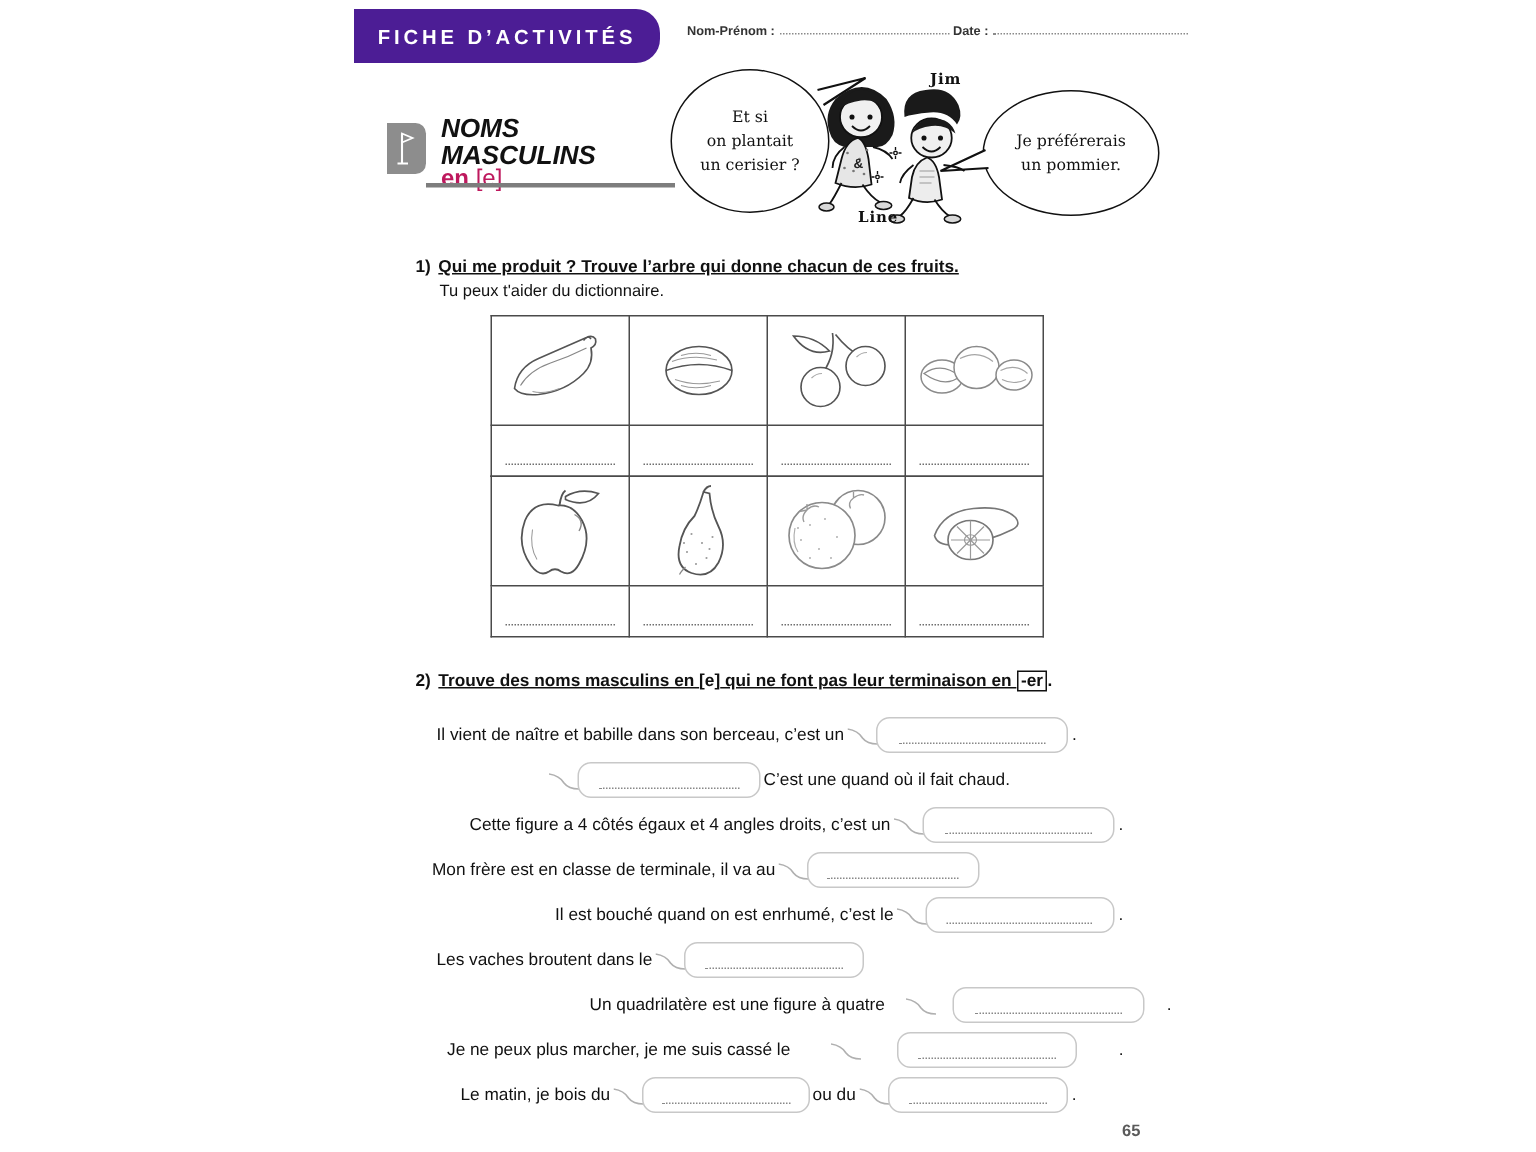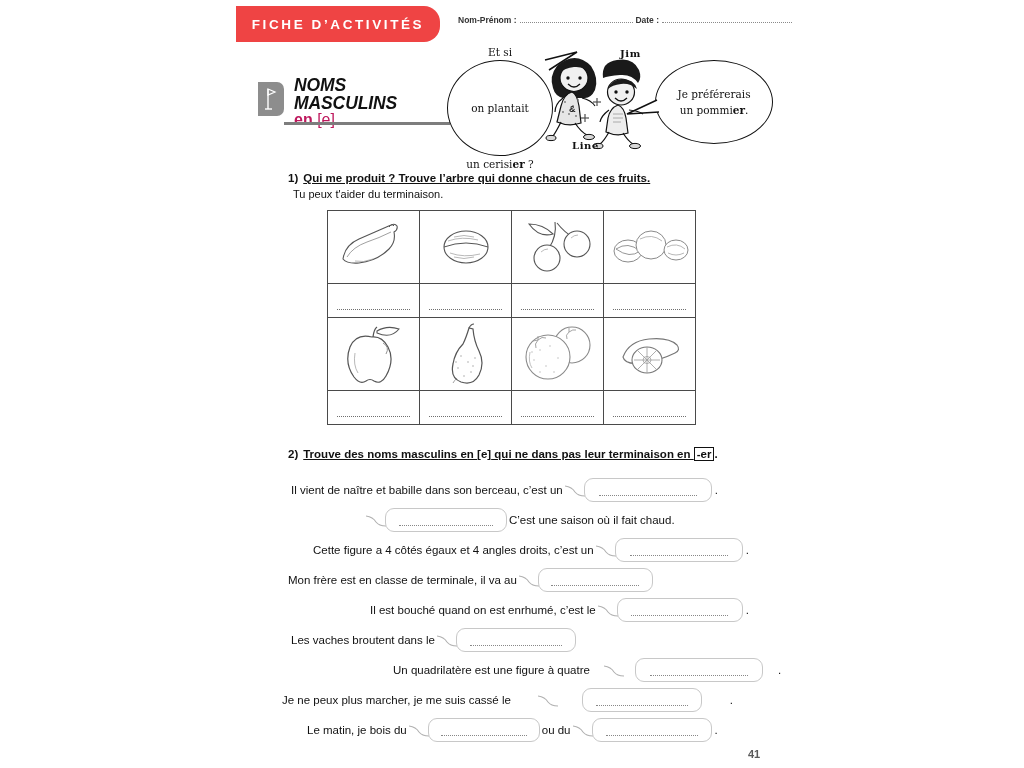--- a/index.html
+++ b/index.html
@@ -23,21 +23,21 @@
     top: 6px;
     width: 560px;
     height: 36px;
   }
   #fiche-tab {
     position: absolute;
     left: 0;
     top: 0;
     width: 204px;
     height: 36px;
-    background: #ef4444;
+    background: #4c1d95;
     border-radius: 0 16px 16px 0;
     color: #ffffff;
     font-size: 13.5px;
     font-weight: bold;
     letter-spacing: 2.6px;
     display: flex;
     align-items: center;
     justify-content: center;
   }
   #name-date-line {
@@ -122,28 +122,28 @@
     flex-direction: column;
     align-items: center;
     justify-content: center;
     text-align: center;
     font-family: "DejaVu Serif", serif;
     font-size: 10.5px;
     line-height: 1.55;
     color: #111;
   }
   #bubble-line {
-    left: 2px; top: 16px;
-    width: 104px; height: 94px; gap: 40px;
+    left: 2px; top: 2px;
+    width: 104px; height: 94px;
   }
   #bubble-jim {
     left: 210px; top: 16px;
     width: 116px; height: 82px;
   }
-  .bubble .em { font-weight: bold; }
+  .bubble .em { font-weight: normal; }
   .name-tag {
     position: absolute;
     font-family: "DejaVu Serif", serif;
     font-size: 10px;
     font-weight: bold;
     letter-spacing: 0.6px;
     color: #111;
   }
   #amp {
     position: absolute;
@@ -153,21 +153,20 @@
     color: #222;
   }
 
   
   .ex-head {
     position: absolute;
     font-size: 11.5px;
     font-weight: bold;
     color: #111;
     white-space: nowrap;
-    margin-left: 11px;
   }
   .ex-head .num { margin-right: 5px; }
   .ex-head .u { text-decoration: underline; }
   .ex-sub {
     position: absolute;
     font-size: 11px;
     color: #111;
     white-space: nowrap;
   }
   .boxed-er {
@@ -358,21 +357,21 @@
   </svg>
 
   <div class="name-tag" id="tag-line" style="left:103px; top:96px;margin-left:24px;">Line</div>
   <div class="name-tag" id="tag-jim" style="left:175px; top:4px;">Jim</div>
   <div id="amp">&amp;</div>
 </div>
 
 <div class="ex-head" style="left:277px; top:172px;">
   <span class="num">1)</span><span class="u">Qui me produit ? Trouve l’arbre qui donne chacun de ces fruits.</span>
 </div>
-<div class="ex-sub" style="left:293px; top:188px;">Tu peux t'aider du terminaison.</div>
+<div class="ex-sub" style="left:293px; top:188px;">Tu peux t'aider du dictionnaire.</div>
 
 <table class="fruit-table" style="top:210px;">
   <tbody>
       <tr>
     <td class="pic">
       <svg class="fruit-svg" width="78" height="56" viewBox="0 0 78 56" aria-hidden="true">
         <path d="M8 40 q2 -14 16 -20 q16 -7 32 -14 q4 -2 6 1 q1 4 -3 6 q2 10 -5 17 q-12 12 -30 14 q-12 1 -16 -4 Z" fill="#fff" stroke="#555" stroke-width="1.1"></path>
         <path d="M12 38 q6 -10 20 -15 q12 -4 24 -10" stroke="#888" stroke-width="0.8" fill="none"></path>
         <path d="M54 8 q3 -4 5 -1" stroke="#555" stroke-width="1" fill="none"></path>
         <path d="M20 42 q8 2 18 -2" stroke="#999" stroke-width="0.7" fill="none"></path>
@@ -495,42 +494,42 @@
           <div class="ansline"></div>
         </td>
     <td class="ans">
           <div class="ansline"></div>
         </td>
   </tr>
 </tbody>
   </table>
 
 <div class="ex-head" style="left:277px; top:447px;">
-  <span class="num">2)</span><span class="u">Trouve des noms masculins en </span><span>[e]</span><span class="u"> qui ne dans pas leur terminaison en </span><span class="boxed-er">-er</span><span>.</span>
+  <span class="num">2)</span><span class="u">Trouve des noms masculins en </span><span>[e]</span><span class="u"> qui ne font pas leur terminaison en </span><span class="boxed-er">-er</span><span>.</span>
 </div>
 
 <div id="sentence-list">
     <div class="srow" style="left: 291px; top: 478px;">
       <span class="txt">Il vient de naître et babille dans son berceau, c’est un</span>
       <svg class="tail" viewBox="0 0 20 14" aria-hidden="true">
         <path d="M0 3 q7 1 10 6 q3 4 10 4" fill="none" stroke="#b0b0b0" stroke-width="1.1"></path>
       </svg>
       <div class="answer-box" style="width:126px">
         <div class="inner"></div>
       </div>
       <span class="period">.</span>
     </div>
     <div class="srow" style="left: 366px; top: 508px;">
       <svg class="tail" viewBox="0 0 20 14" aria-hidden="true">
         <path d="M0 3 q7 1 10 6 q3 4 10 4" fill="none" stroke="#b0b0b0" stroke-width="1.1"></path>
       </svg>
       <div class="answer-box" style="width:120px">
         <div class="inner"></div>
       </div>
-      <span class="txt after">C’est une saison où il fait chaud.</span>
+      <span class="txt after">C’est une quand où il fait chaud.</span>
     </div>
     <div class="srow" style="left: 313px; top: 538px;">
       <span class="txt">Cette figure a 4 côtés égaux et 4 angles droits, c’est un</span>
       <svg class="tail" viewBox="0 0 20 14" aria-hidden="true">
         <path d="M0 3 q7 1 10 6 q3 4 10 4" fill="none" stroke="#b0b0b0" stroke-width="1.1"></path>
       </svg>
       <div class="answer-box" style="width:126px">
         <div class="inner"></div>
       </div>
       <span class="period">.</span>
@@ -566,21 +565,21 @@
     <div class="srow" style="left: 393px; top: 658px; gap: 12px;">
       <span class="txt">Un quadrilatère est une figure à quatre</span>
       <svg class="tail" viewBox="0 0 20 14" aria-hidden="true">
         <path d="M0 3 q7 1 10 6 q3 4 10 4" fill="none" stroke="#b0b0b0" stroke-width="1.1"></path>
       </svg>
       <div class="answer-box" style="width:126px">
         <div class="inner"></div>
       </div>
       <span class="period">.</span>
     </div>
-    <div class="srow" style="left: 282px; top: 688px; gap: 25px;">
+    <div class="srow" style="left: 298px; top: 688px; gap: 25px;">
       <span class="txt">Je ne peux plus marcher, je me suis cassé le</span>
       <svg class="tail" viewBox="0 0 20 14" aria-hidden="true">
         <path d="M0 3 q7 1 10 6 q3 4 10 4" fill="none" stroke="#b0b0b0" stroke-width="1.1"></path>
       </svg>
       <div class="answer-box" style="width:118px">
         <div class="inner"></div>
       </div>
       <span class="period">.</span>
     </div>
     <div class="srow" style="left: 307px; top: 718px;">
@@ -595,13 +594,13 @@
       <svg class="tail" viewBox="0 0 20 14" aria-hidden="true">
         <path d="M0 3 q7 1 10 6 q3 4 10 4" fill="none" stroke="#b0b0b0" stroke-width="1.1"></path>
       </svg>
       <div class="answer-box" style="width:118px">
         <div class="inner"></div>
       </div>
       <span class="period">.</span>
     </div>
   </div>
 
-<div id="page-number">41</div>
+<div id="page-number">65</div>
 
 </body></html>

